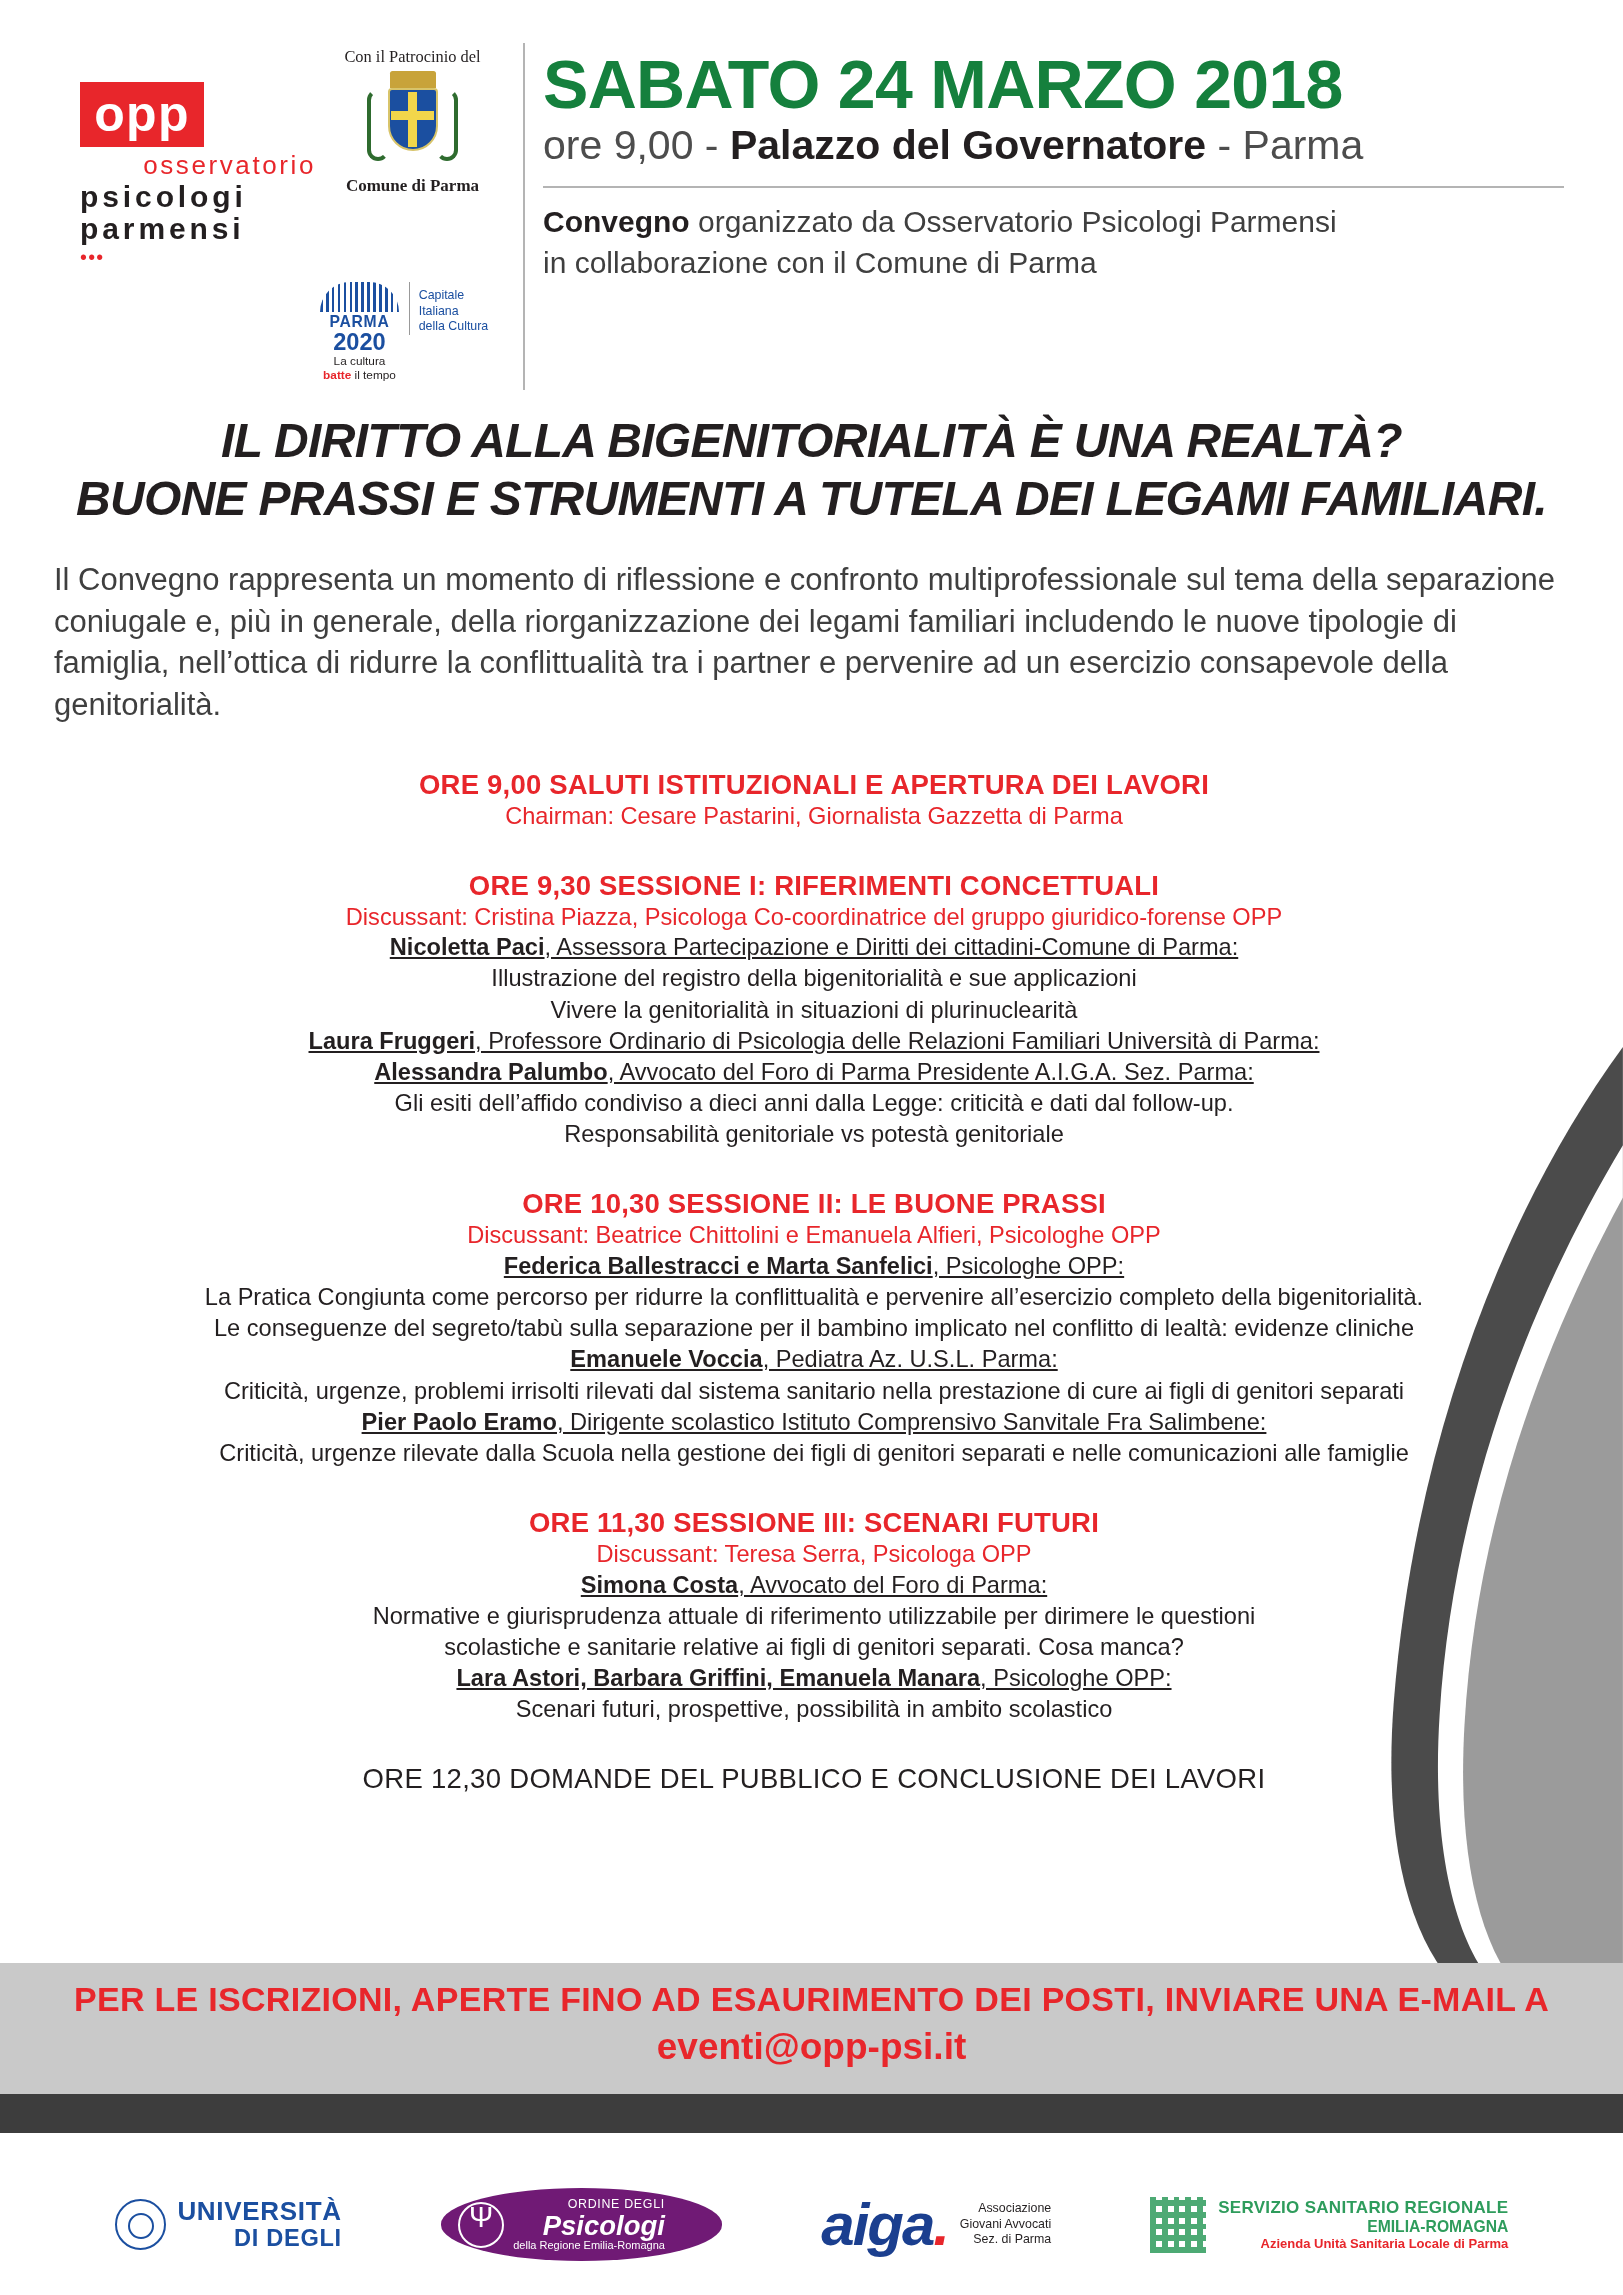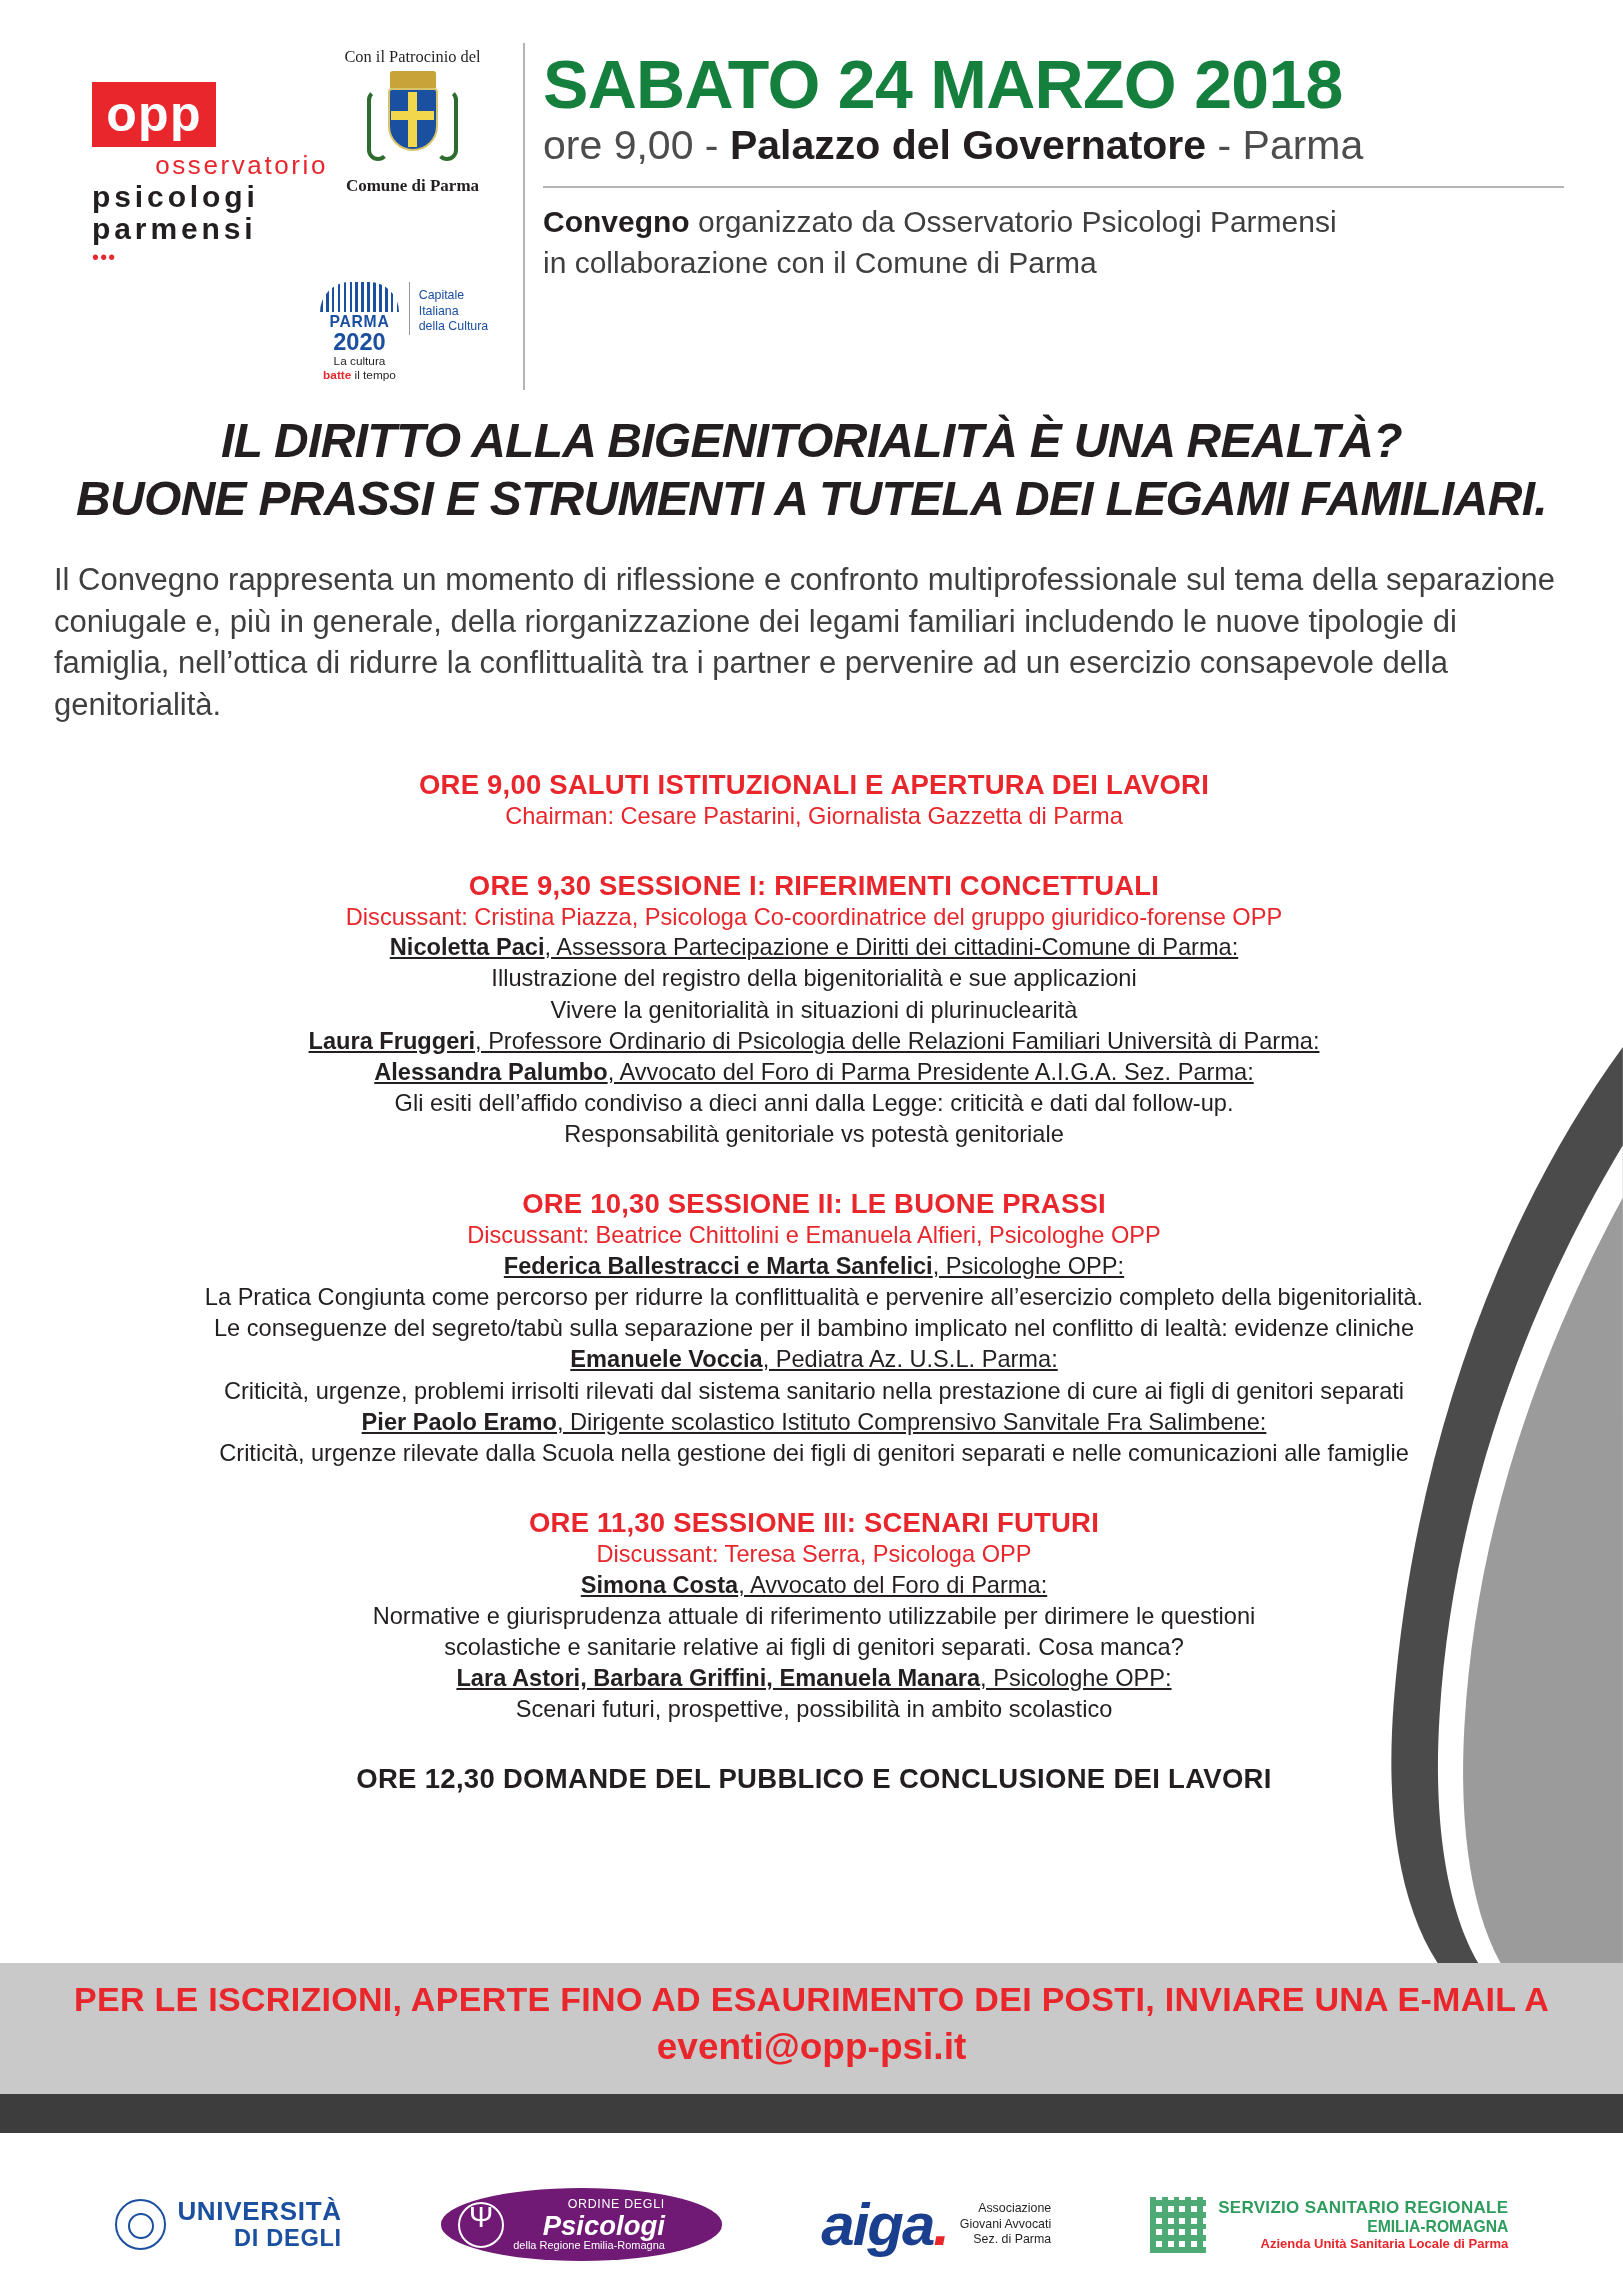--- a/index.html
+++ b/index.html
@@ -30,21 +30,21 @@
     pointer-events: none;
   }
 
   
   .header {
     position: absolute;
     top: 19.6px; left: 0; width: 1623px; height: 386px;
   }
   .logo-opp {
     position: absolute;
-    left: 92px; top: 62px;
+    left: 80px; top: 62px;
     width: 236px;
   }
   .opp-box {
     width: 124px; height: 65px;
     background: #e8262b;
     color: #ffffff;
     font-weight: bold;
     font-size: 50px;
     line-height: 65px;
     text-align: center;
@@ -251,21 +251,21 @@
   .line {
     font-size: 23.6px;
     line-height: 1.32;
     color: #231f20;
   }
   .line .u { text-decoration: underline; }
   .line .b { font-weight: bold; }
   .spacer-lg { height: 38px; }
   .final-line {
     font-size: 27.5px;
-    font-weight: bold;
+    font-weight: normal;
     color: #231f20;
     letter-spacing: 0.3px;
   }
 
   
   .regbar {
     position: absolute;
     left: 0; top: 1963px;
     width: 1623px;
     height: 131px;

